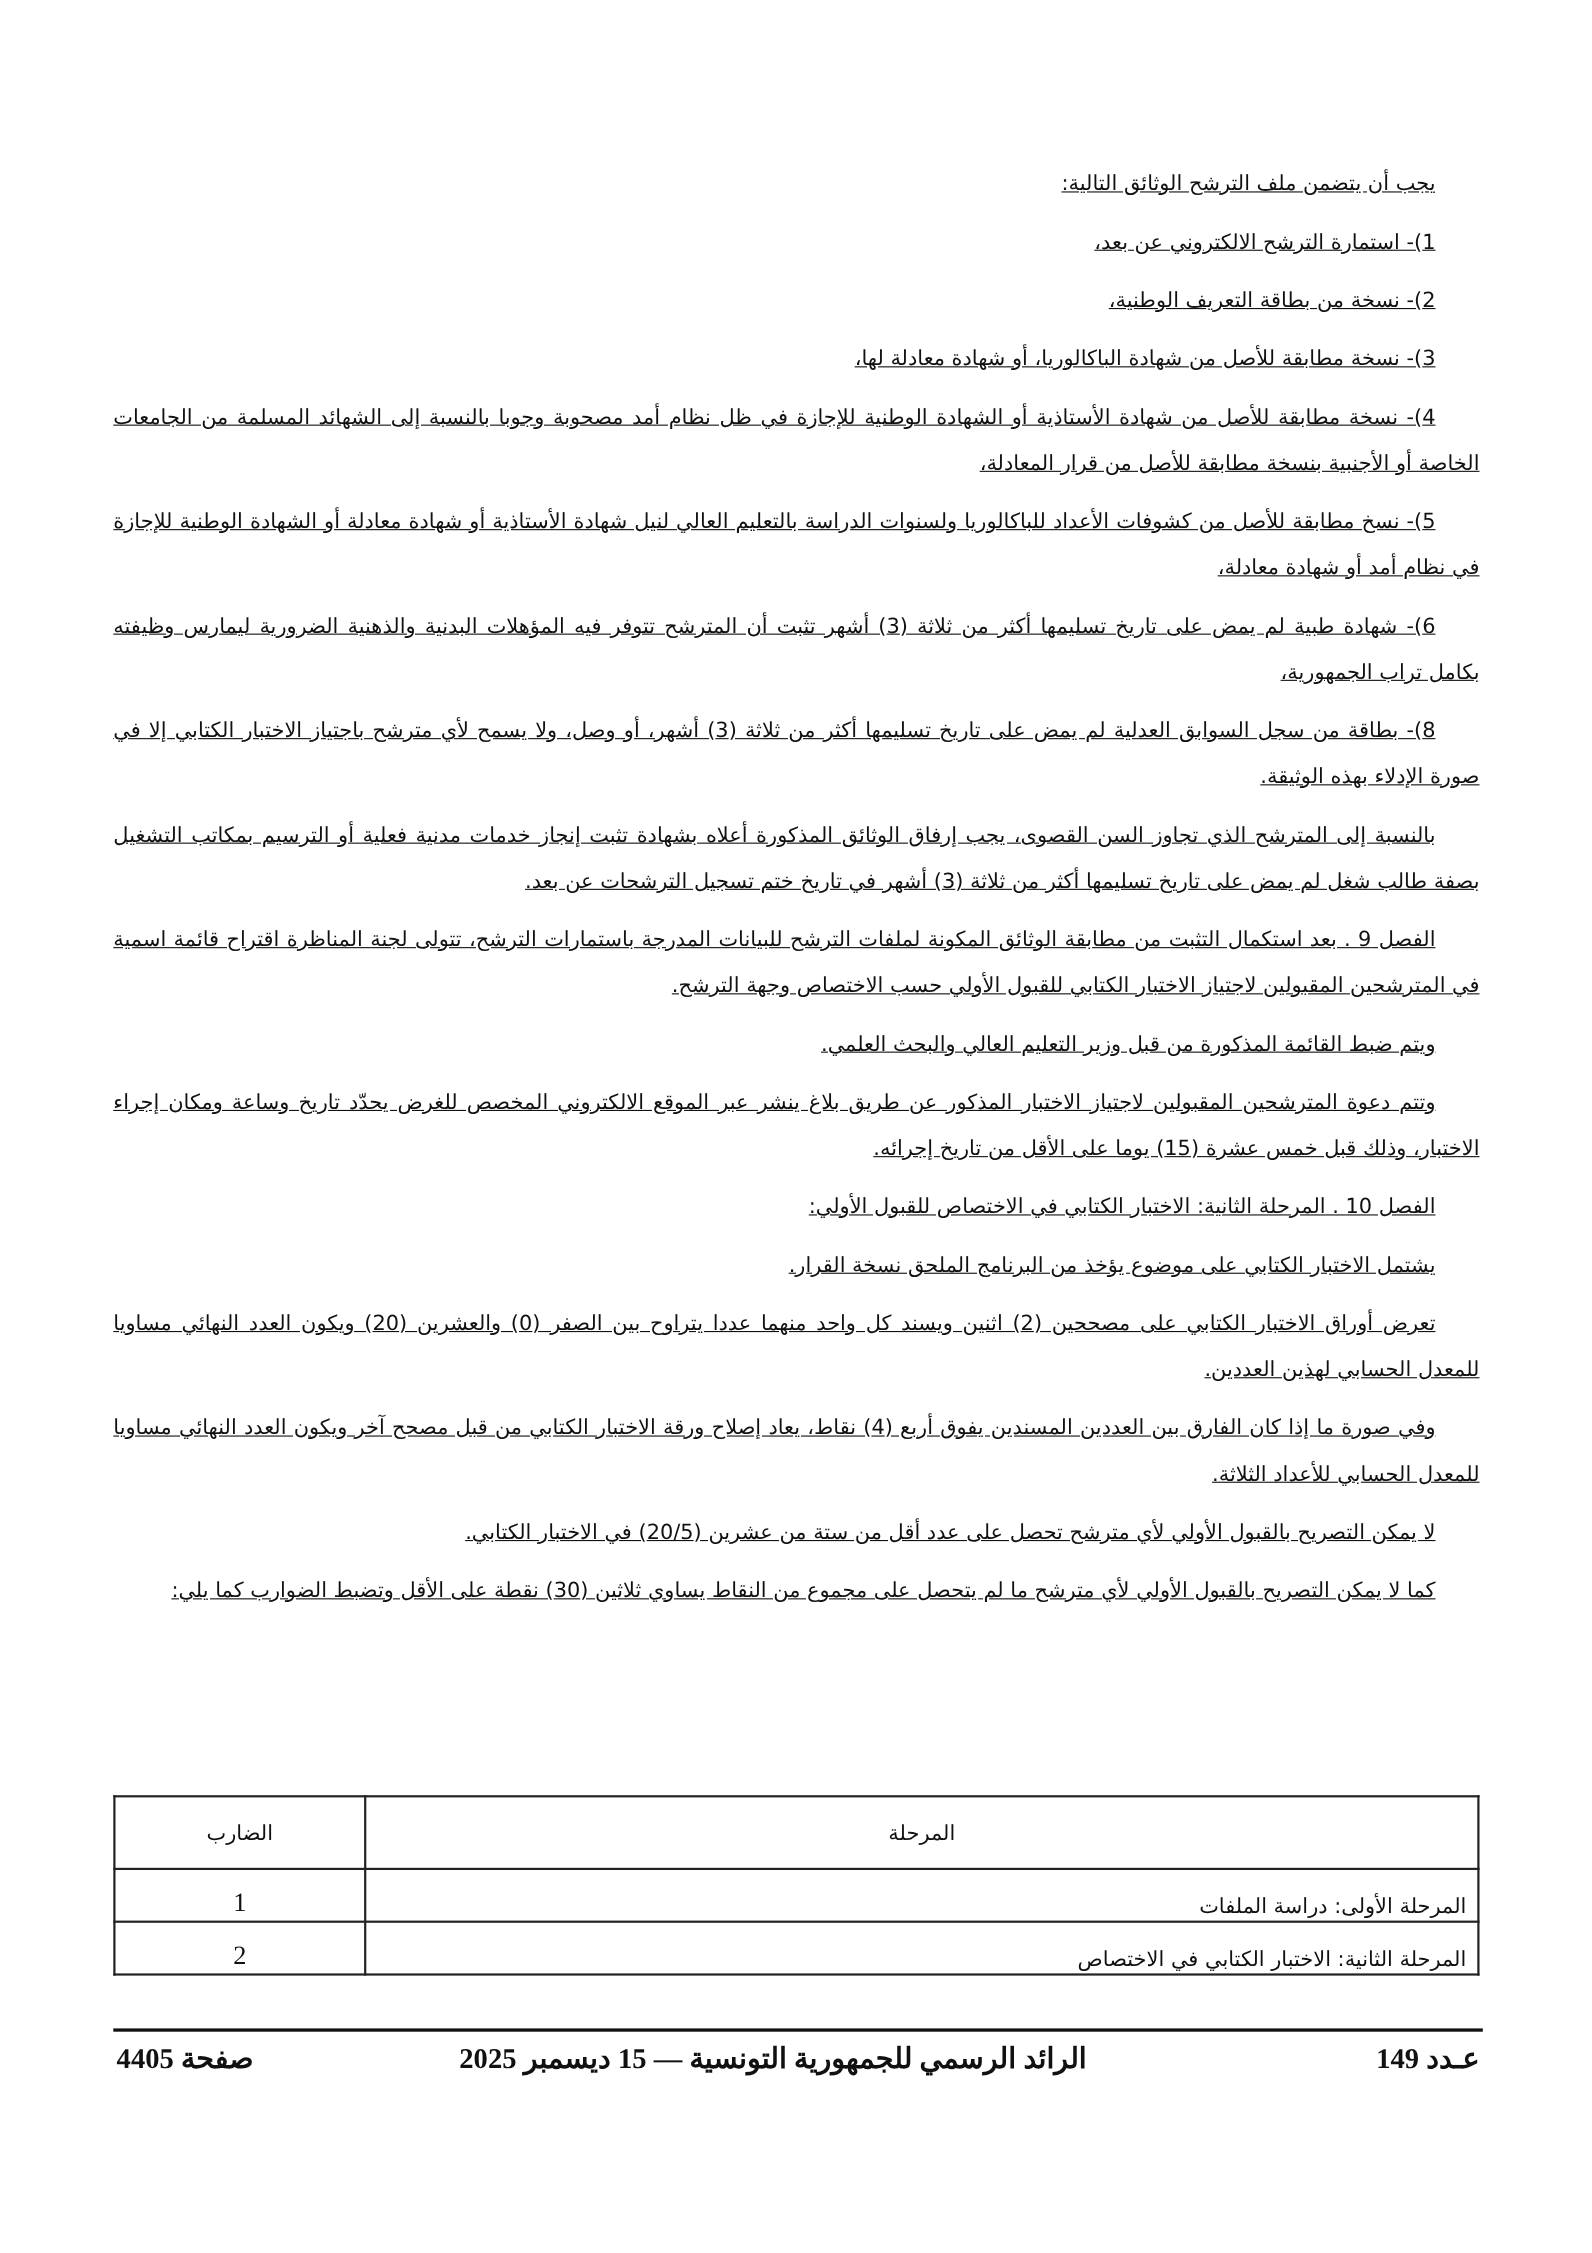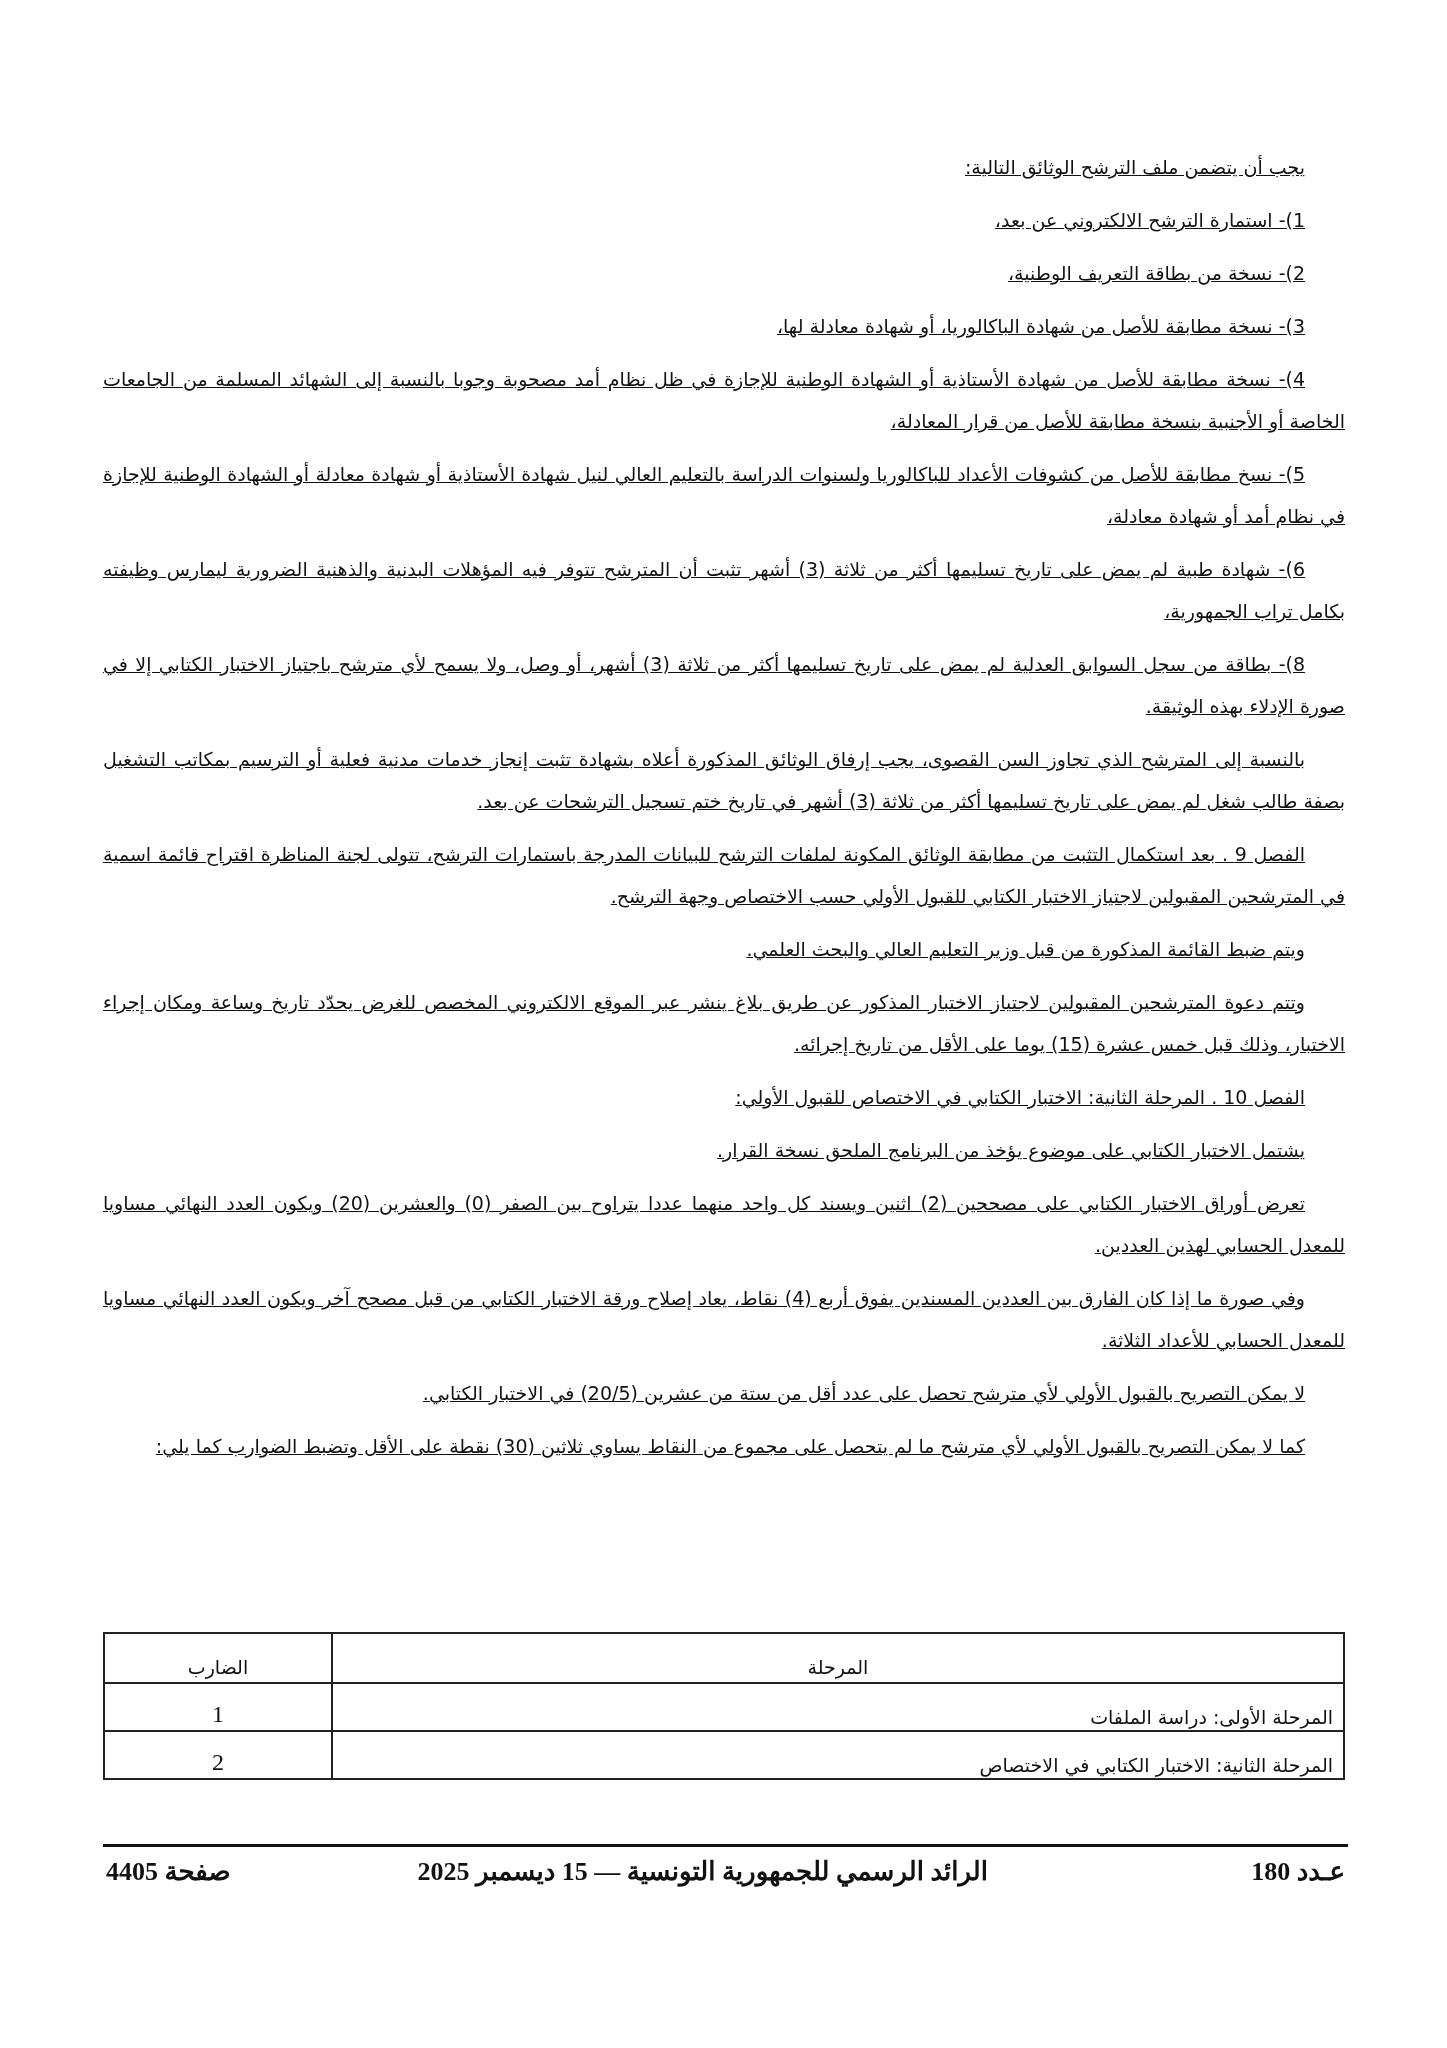--- a/index.html
+++ b/index.html
@@ -8,21 +8,21 @@
     position: absolute; left: 103px; top: 146px; width: 1242px;
     direction: rtl; text-align: justify;
     font-family: "DejaVu Sans", "Liberation Sans", sans-serif;
     font-size: 19px; line-height: 42px; text-decoration: underline;
   }
   .para { margin: 0 0 11px 0; text-indent: 40px; }
   .table-wrap { position: absolute; left: 103px; top: 1632px; width: 1242px; }
   table { width: 100%; border-collapse: collapse; direction: rtl;
     font-family: "DejaVu Sans", "Liberation Sans", sans-serif; font-size: 19px; }
   td, th { border: 2px solid #222; height: 44px; padding: 0 10px; vertical-align: bottom; }
-  th { font-weight: normal; text-align: center; padding-bottom: 4px; }
+  th { font-weight: normal; text-align: center; padding-bottom: 20px; }
   td.stage { padding-bottom: 2px; }
   td.coef { text-align: center; width: 206px; font-family: "Liberation Serif", serif; font-size: 24px; padding-bottom: 2px; }
   th.coef-h { width: 206px; }
   .footer-rule { position: absolute; left: 103px; top: 1844px; width: 1245px; height: 3px; background: #111; }
   .footer { position: absolute; left: 103px; top: 1856px; width: 1245px; height: 40px;
     font-family: "Liberation Serif", "DejaVu Serif", serif; font-weight: bold; font-size: 26px; direction: rtl; }
   .footer span { position: absolute; top: 0; white-space: nowrap; }
   .f-issue { right: 3px; }
   .f-title { right: 360px; }
   .f-page { left: 3px; }
@@ -67,16 +67,16 @@
       <tr>
         <td class="stage">المرحلة الثانية: الاختبار الكتابي في الاختصاص</td>
         <td class="coef">2</td>
       </tr>
     </tbody>
   </table>
 </div>
 
 <div class="footer-rule"></div>
 <div class="footer">
-  <span class="f-issue">عـدد 180</span>
+  <span class="f-issue">عـدد 149</span>
   <span class="f-title">الرائد الرسمي للجمهورية التونسية — 15 ديسمبر 2025</span>
   <span class="f-page">صفحة 4405</span>
 </div>
 
 </body></html>

